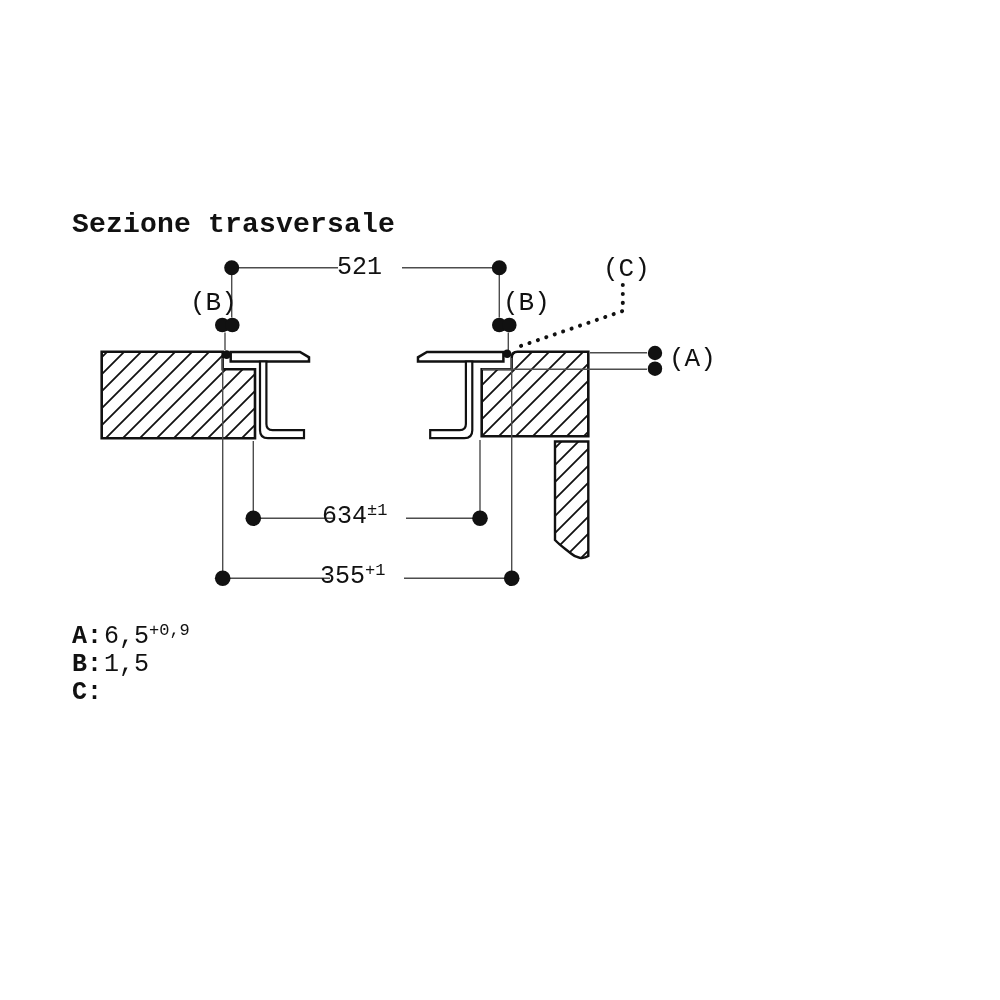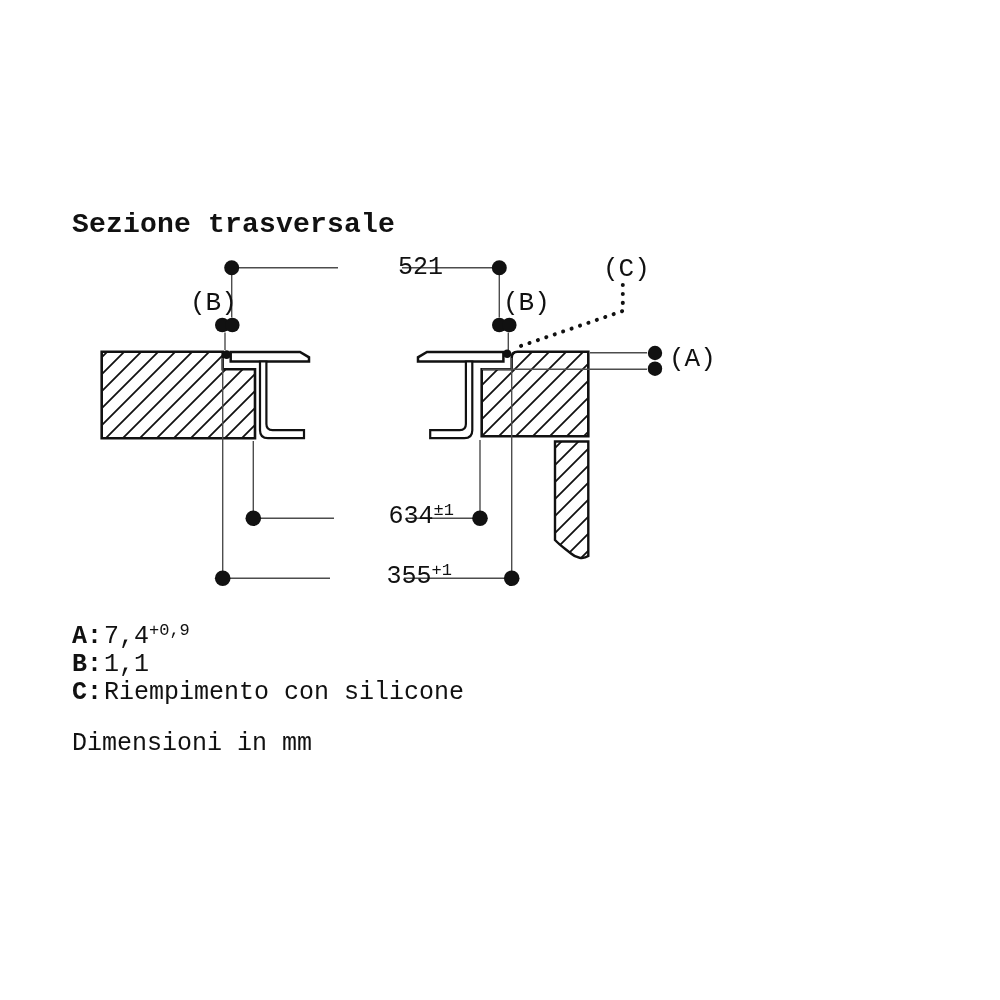--- a/index.html
+++ b/index.html
@@ -8,21 +8,21 @@
     width:1000px; height:1000px;
     background:#ffffff;
     font-family:Liberation Mono, monospace;
     color:#111111;
     overflow:hidden;
     padding-left:28px;
   }
   .drawing-svg { position:absolute; left:0; top:0; width:1000px; height:1000px; }
   .abs { position:absolute; white-space:nowrap; }
   .title { left:72px; top:209px; font-size:28px; font-weight:700; letter-spacing:0.2px; }
-  .dim-label { font-size:25px; line-height:26px; text-align:right;margin-left:40px; }
+  .dim-label { font-size:25px; line-height:26px; text-align:left; }
   .dim-521 { left:337px; top:255px; width:66px; }
   .dim-492 { left:322px; top:504px; width:92px; }
   .dim-524 { left:320px; top:564px; width:92px; }
   .sup { font-size:17px; position:relative; top:-8px; letter-spacing:0; }
   .callout { font-size:26px; line-height:26px; font-weight:400; }
   .callout-b-left  { left:190px; top:290px; }
   .callout-b-right { left:503px; top:290px; }
   .callout-c { left:603px; top:256px; }
   .callout-a { left:669px; top:346px; }
   .legend { left:72px; top:624px; font-size:25px; line-height:26.2px; }
@@ -97,27 +97,25 @@
   <div class="abs dim-label dim-524"><span>355</span><span class="sup">+1</span></div>
 
   <div class="abs callout callout-b-left">(B)</div>
   <div class="abs callout callout-b-right">(B)</div>
   <div class="abs callout callout-c">(C)</div>
   <div class="abs callout callout-a">(A)</div>
 
   <div class="abs legend">
     <div class="legend-row">
       <span class="legend-key">A:</span>
-      <span><span>7,4</span><span class="sup">+0,9</span></span>
+      <span><span>6,5</span><span class="sup">+0,9</span></span>
     </div>
     <div class="legend-row">
       <span class="legend-key">B:</span>
-      <span><span>1,1</span><span class="sup"></span></span>
+      <span><span>1,5</span><span class="sup"></span></span>
     </div>
     <div class="legend-row">
       <span class="legend-key">C:</span>
-      <span><span>Riempimento con silicone</span><span class="sup"></span></span>
     </div>
   </div>
 
-  <div class="abs footer">Dimensioni in mm</div>
 
 </div>
 
 </body></html>

